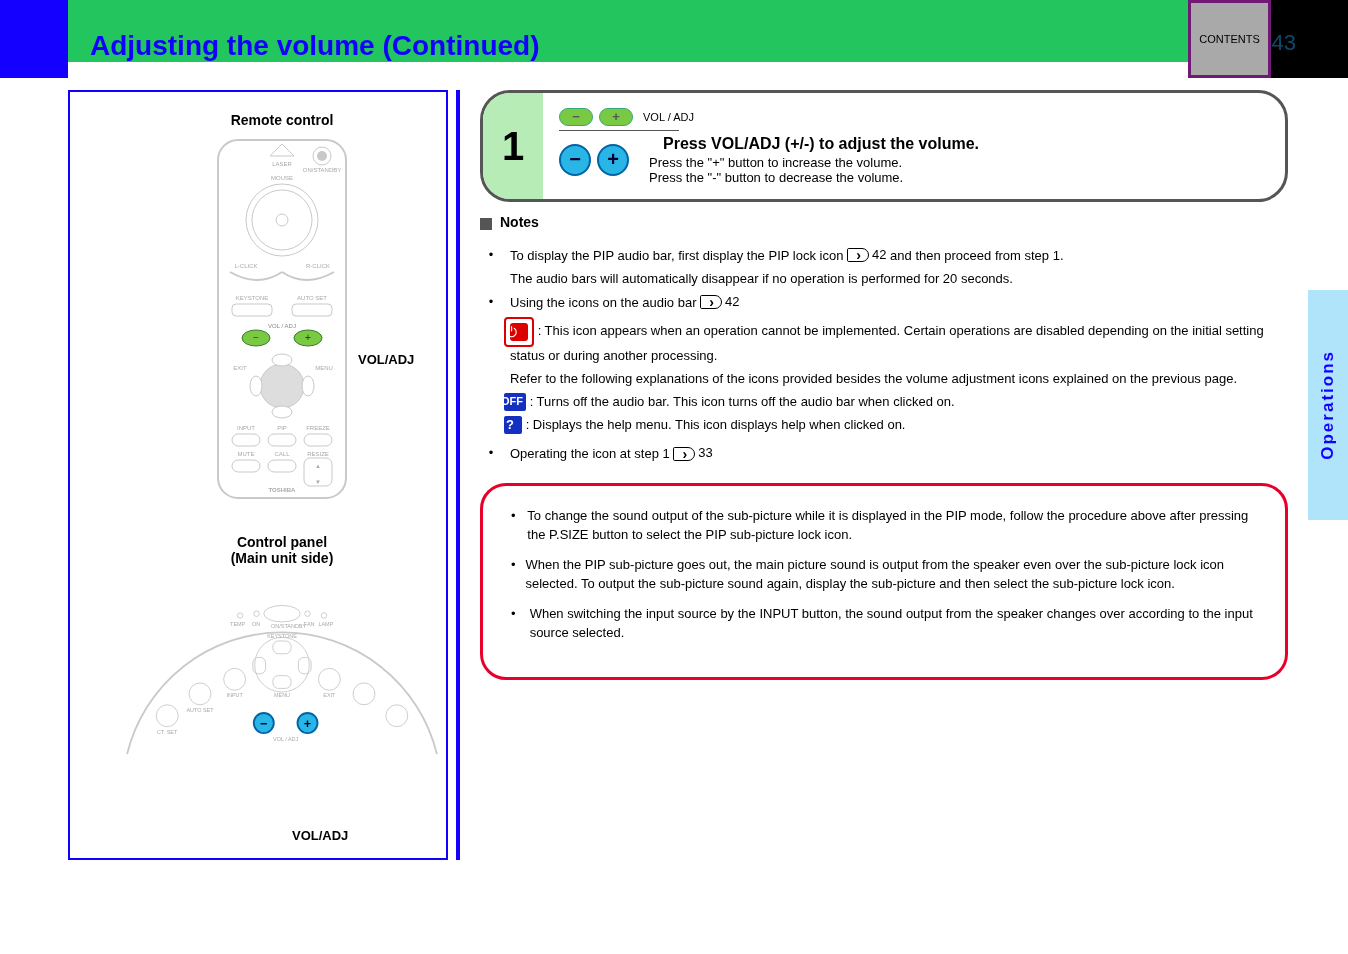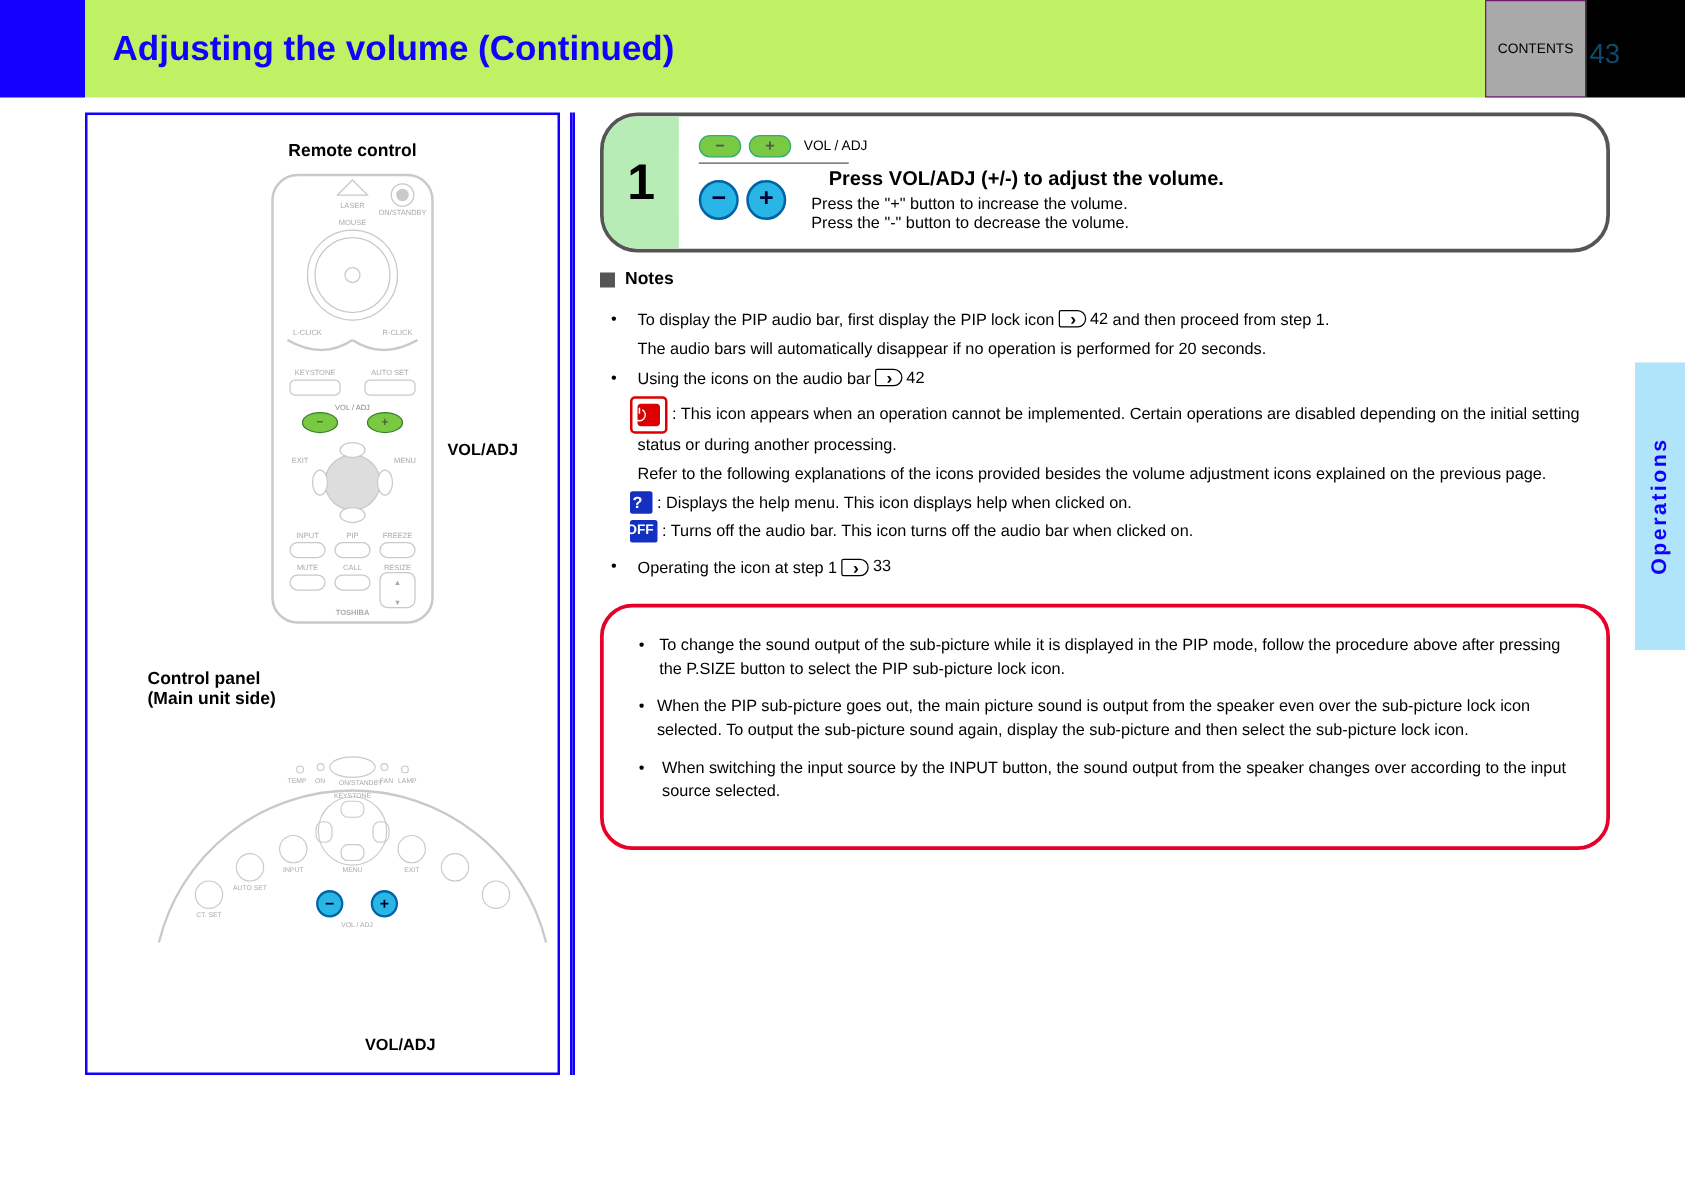--- a/index.html
+++ b/index.html
@@ -1,37 +1,37 @@
 <!DOCTYPE html>
 <html><head>
 <meta charset="utf-8">
 <style>
   * { margin: 0; padding: 0; box-sizing: border-box; }
   body { font-family: Arial, Helvetica, sans-serif; width: 1348px; background: #fff; color: #000; }
   .page { position: relative; width: 1348px; height: 954px; }
   .topbar { position: absolute; left: 0; top: 0; width: 100%; height: 78px; }
   .topbar-blue { position: absolute; left: 0; top: 0; width: 68px; height: 78px; background: #1400ff; }
-  .topbar-cyan { position: absolute; left: 68px; top: 0; right: 160px; height: 78px; background: #bef264; display: flex; align-items: center; padding-left: 22px; }
+  .topbar-cyan { position: absolute; left: 68px; top: 0; right: 160px; height: 62px; background: #22c55e; display: flex; align-items: flex-end; padding-left: 22px; }
   .topbar-title { color: #1400ff; font-size: 28px; font-weight: bold; }
   .topbar-right { position: absolute; right: 0; top: 0; width: 160px; height: 78px; display: flex; }
-  .btn-grey { flex: 1; background: #a9a9a9; border: 1px solid #701a75; display: flex; align-items: center; justify-content: center; font-size: 11px; color: #000; }
+  .btn-grey { flex: 1; background: #a9a9a9; border: 3px solid #701a75; display: flex; align-items: center; justify-content: center; font-size: 11px; color: #000; }
   .btn-black { flex: 1; background: #000; }
   .pagenum { position: absolute; right: 52px; top: 30px; color: #0c4a6e; font-size: 22px; font-weight: normal; }
   .continued { position: absolute; right: 170px; top: 54px; font-size: 13px; color: #000; }
 
   .sidebar-tab { position: absolute; right: 0; top: 290px; width: 40px; height: 230px; background: #b0e4fa; display: flex; align-items: center; justify-content: center; }
   .sidebar-tab span { writing-mode: vertical-rl; transform: rotate(180deg); color: #1400ff; font-weight: bold; font-size: 17px; letter-spacing: 2px; }
 
   .left-col { position: absolute; left: 68px; top: 90px; width: 380px; height: 770px; border: 2px solid #1400ff; }
   .left-col-inner { position: absolute; left: 0; top: 0; right: 0; bottom: 0; padding-left: 48px; }
   .remote-title { text-align: center; font-size: 14px; font-weight: bold; margin-top: 20px; margin-bottom: 6px; }
   .remote-wrap { display: flex; justify-content: center; }
   .vol-label-remote { position: absolute; left: 288px; top: 260px; font-size: 13px; font-weight: bold; }
 
-  .panel-title { font-size: 14px; font-weight: bold; margin-top: 30px; margin-bottom: 6px; }
+  .panel-title { text-align: center; font-size: 14px; font-weight: bold; margin-top: 30px; margin-bottom: 6px; }
   .panel-wrap { display: flex; justify-content: center; }
   .vol-label-panel { position: absolute; left: 222px; top: 736px; font-size: 13px; font-weight: bold; }
 
   .divider { position: absolute; left: 456px; top: 90px; width: 4px; height: 770px; }
   .divider .a { width: 2px; height: 100%; background: #1400ff; float: left; }
   .divider .b { width: 2px; height: 100%; background: #1400ff; float: left; }
 
   .main { position: absolute; left: 480px; top: 90px; right: 60px; }
 
   .instruction-box { border: 3px solid #555; border-radius: 30px; display: flex; overflow: hidden; height: 112px; }
@@ -268,26 +268,26 @@
 
     <div class="note-para" style="text-indent:-6px">
       <span class="icon-power"></span>
       <span>: This icon appears when an operation cannot be implemented. Certain operations are disabled depending on the initial setting status or during another processing.</span>
     </div>
 
     <div class="note-para">
       Refer to the following explanations of the icons provided besides the volume adjustment icons explained on the previous page.
     </div>
     <div class="note-para" style="text-indent:-6px">
+      <span class="icon-off">OFF</span>
+      <span>: Turns off the audio bar. This icon turns off the audio bar when clicked on.</span>
+    </div>
+    <div class="note-para" style="text-indent:-6px">
       <span class="icon-q">?</span>
       <span>: Displays the help menu. This icon displays help when clicked on.</span>
-    </div>
-    <div class="note-para" style="text-indent:-6px">
-      <span class="icon-off">OFF</span>
-      <span>: Turns off the audio bar. This icon turns off the audio bar when clicked on.</span>
     </div>
 
     <div class="li" style="margin-top:6px">
       <div class="dot">•</div>
       <div>
         <span>Operating the icon at step 1 </span>
         <span class="arrow-ref">
               <span class="arrow-ico"></span>
               <span>33</span>
             </span>

